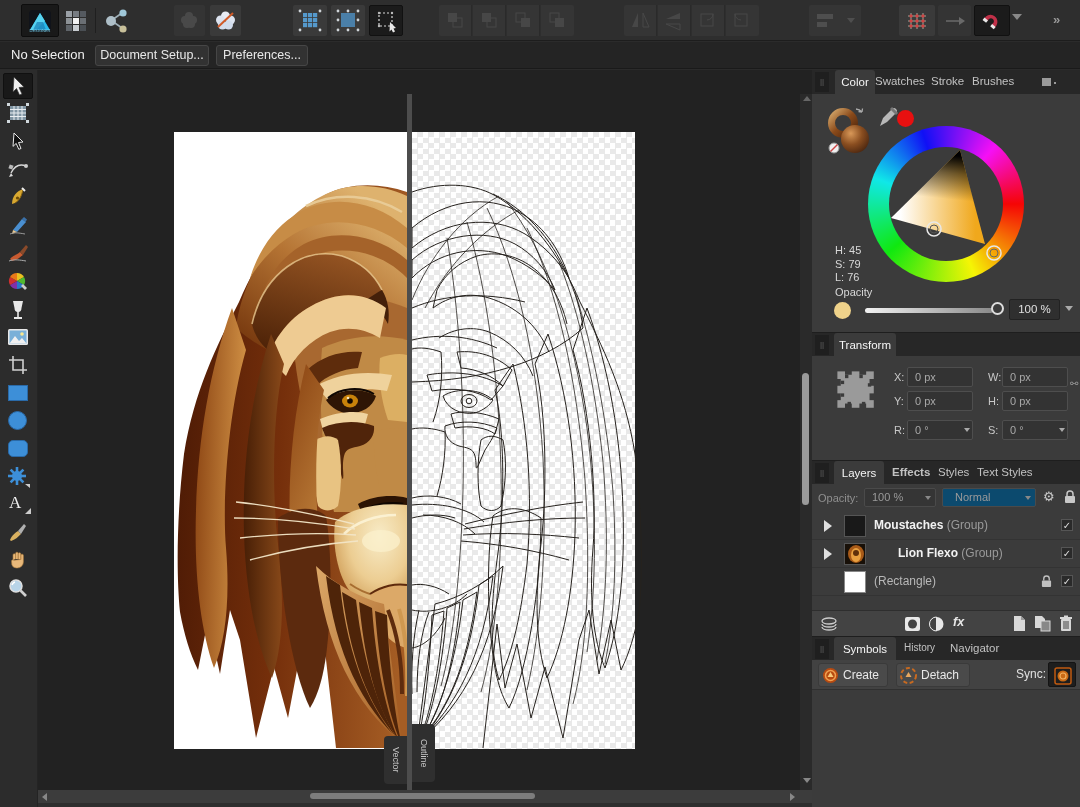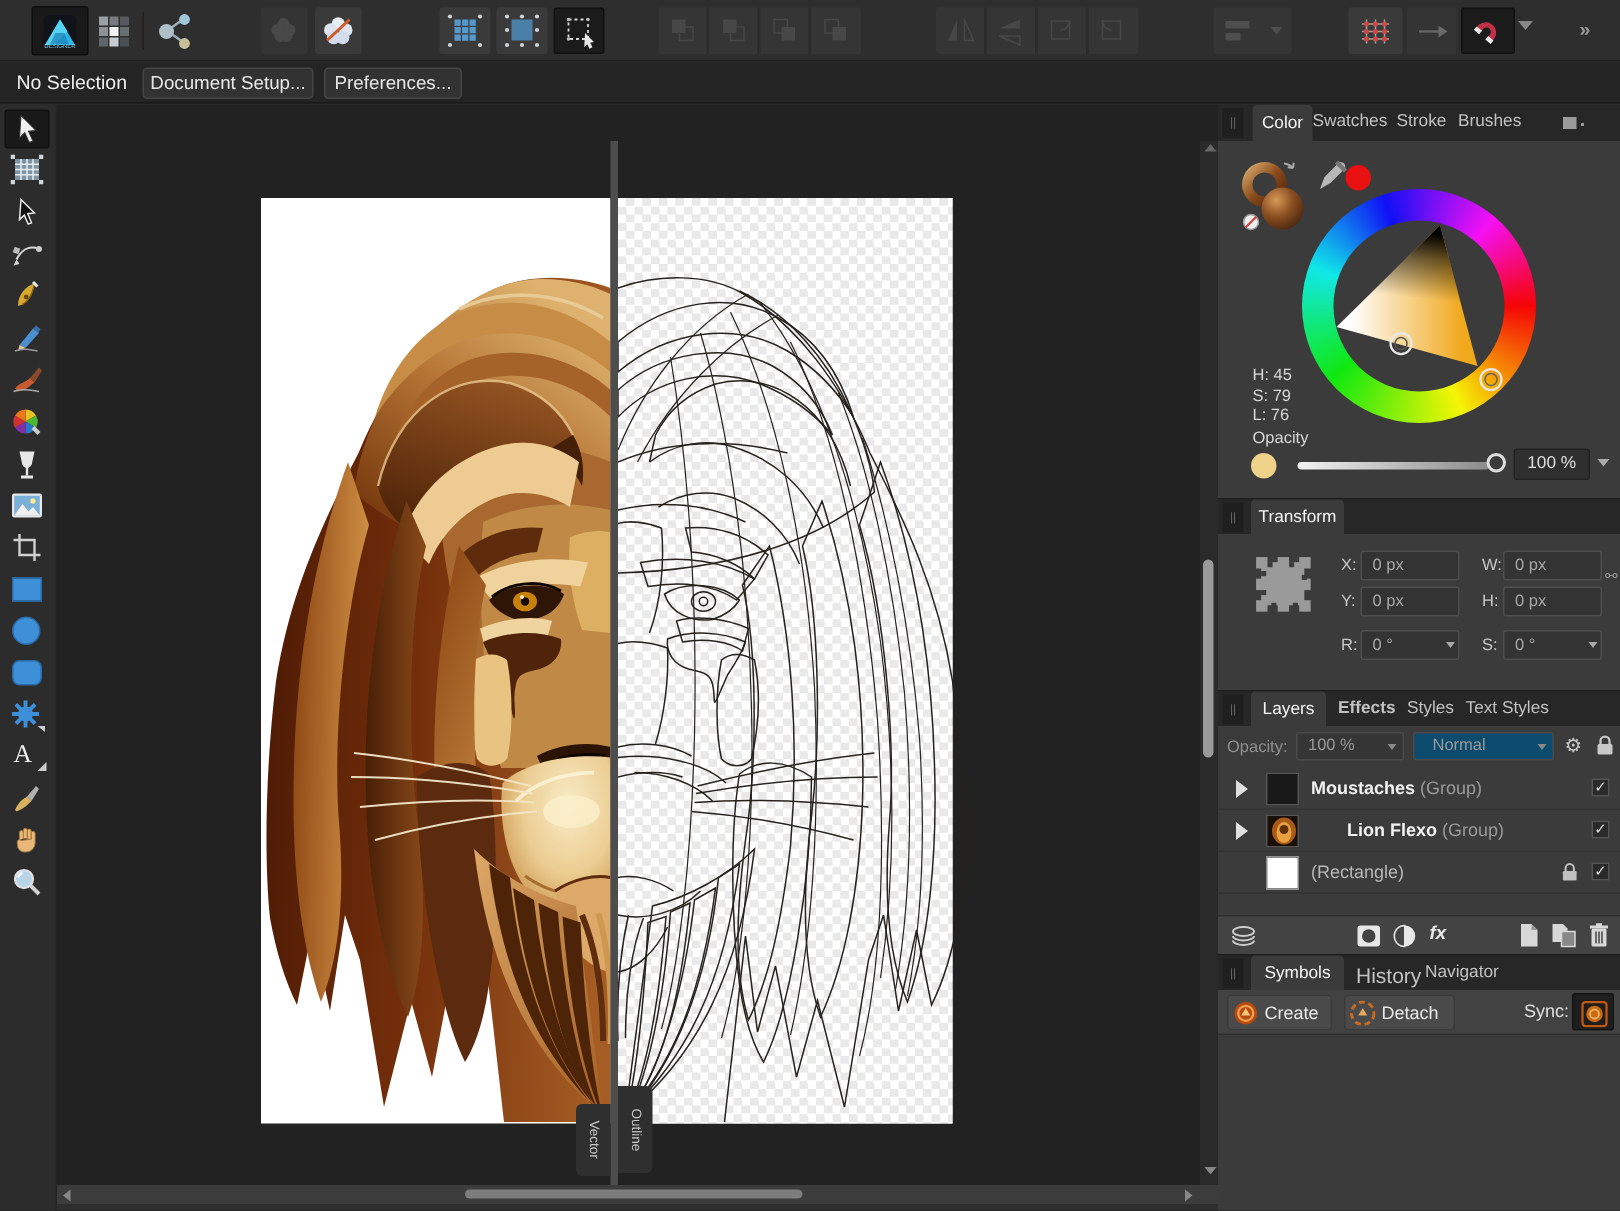--- a/index.html
+++ b/index.html
@@ -755,21 +755,21 @@
           <line x1="5" y1="6" x2="5" y2="14"></line>
           <line x1="7" y1="6" x2="7" y2="14"></line>
           <line x1="9" y1="6" x2="9" y2="14"></line>
         </g>
     </svg>
   </div>
 
   <div class="abs" style="left:0;top:566px;width:268px;height:24px;background:#272727;border-top:1px solid #1e1e1e;">
     <div class="abs" style="left:3px;top:2px;width:14px;height:20px;background:#1f1f1f;color:#666;font-size:8px;text-align:center;line-height:20px;">||</div>
     <div class="abs" style="left:22px;top:0;width:62px;height:24px;background:#3b3b3b;border-radius:3px 3px 0 0;color:#f5f5f5;font-size:11.5px;text-align:center;line-height:24px;">Symbols</div>
-    <div class="abs" style="left:92px;top:5px;color:#c2c2c2;font-size:14px;">History</div>
+    <div class="abs" style="left:92px;top:5px;color:#c2c2c2;font-size:10px;">History</div>
     <div class="abs" style="left:138px;top:5px;color:#c2c2c2;font-size:11.5px;">Navigator</div>
   </div>
   <div class="abs" style="left:0;top:590px;width:268px;height:30px;background:#424242;border-bottom:1px solid #303030;">
     <div class="abs" style="left:6px;top:3px;width:70px;height:24px;background:#4a4a4a;border:1px solid #3a3a3a;border-radius:3px;">
       <svg class="abs" style="left:3px;top:3px;" width="17" height="17" viewBox="0 0 17 17">
         <circle cx="8.5" cy="8.5" r="7.5" fill="#b84a10"></circle>
         <circle cx="8.5" cy="8.5" r="5" fill="none" stroke="#f0a050" stroke-width="1.5"></circle>
         <path d="M8.5,5 l3,5 h-6 z" fill="#f8c878"></path>
       </svg>
       <div class="abs" style="left:24px;top:4px;color:#e8e8e8;font-size:12px;">Create</div>

